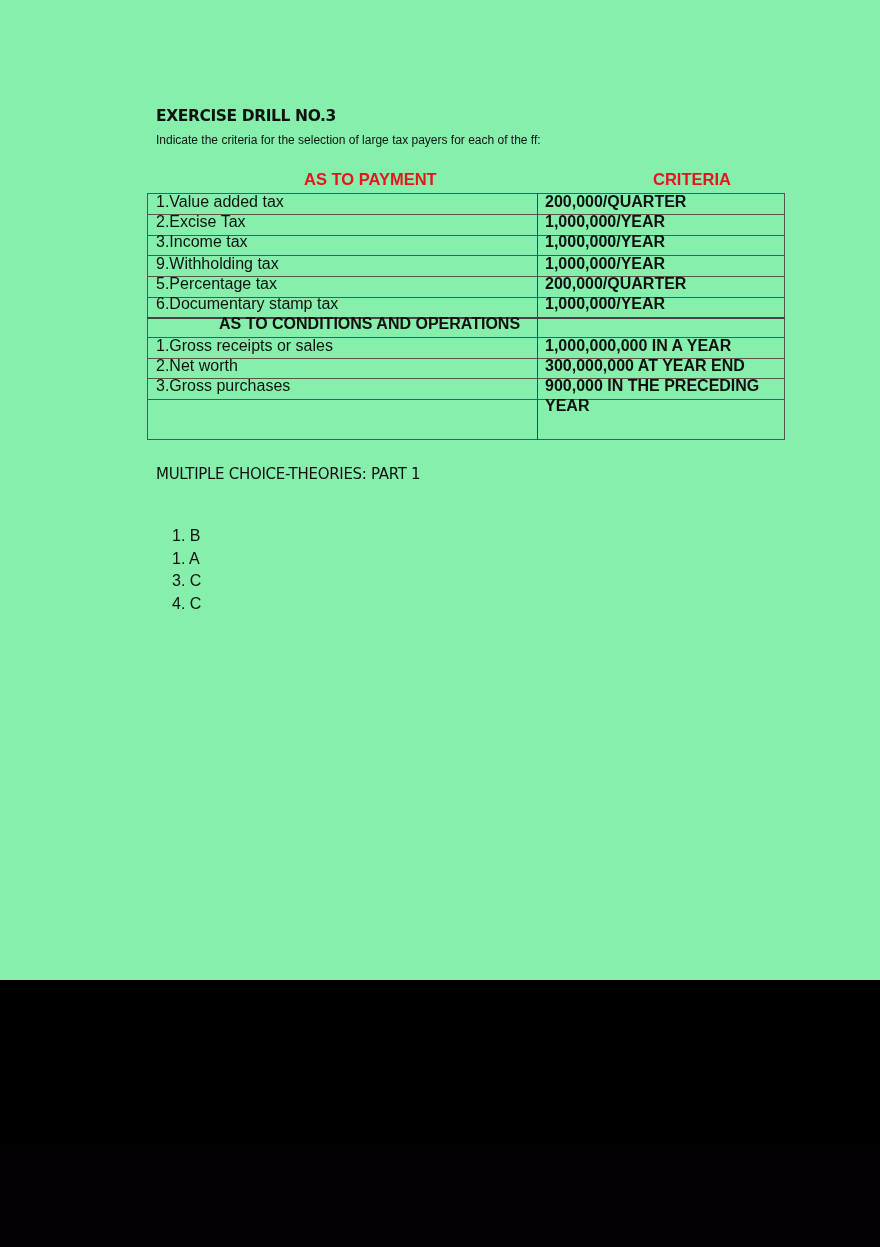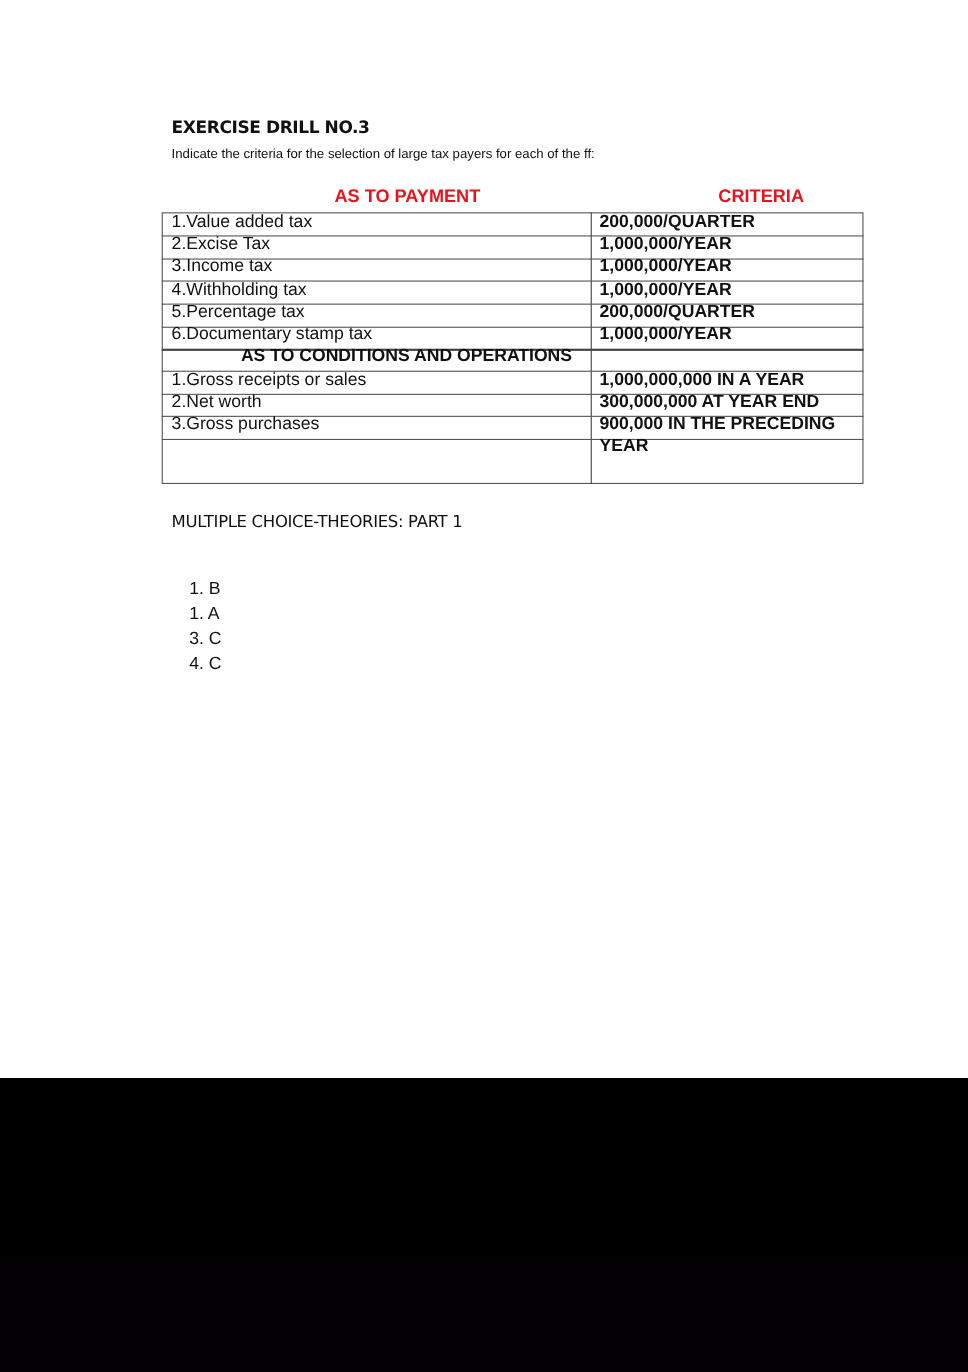--- a/index.html
+++ b/index.html
@@ -14,21 +14,21 @@
       overflow: hidden;
       font-family: "Liberation Sans", sans-serif;
       color: #000;
     }
     .page {
       position: absolute;
       left: 0;
       top: 0;
       width: 880px;
       height: 980px;
-      background: #ffffff;
+      background: #86efac;
     }
     .bottom-bar {
       position: absolute;
       left: 0;
       top: 1144px;
       width: 880px;
       height: 103px;
       background: #030104;
     }
     .title {
@@ -148,21 +148,21 @@
 
     <div class="cell l" style="top:193px">1.Value added tax</div>
     <div class="cell r" style="top:193px">200,000/QUARTER</div>
 
     <div class="cell l" style="top:213px">2.Excise Tax</div>
     <div class="cell r" style="top:213px">1,000,000/YEAR</div>
 
     <div class="cell l" style="top:233px">3.Income tax</div>
     <div class="cell r" style="top:233px">1,000,000/YEAR</div>
 
-    <div class="cell l" style="top:255px">4.Withholding tax</div>
+    <div class="cell l" style="top:255px">9.Withholding tax</div>
     <div class="cell r" style="top:255px">1,000,000/YEAR</div>
 
     <div class="cell l" style="top:275px">5.Percentage tax</div>
     <div class="cell r" style="top:275px">200,000/QUARTER</div>
 
     <div class="cell l" style="top:295px">6.Documentary stamp tax</div>
     <div class="cell r" style="top:295px">1,000,000/YEAR</div>
 
     <div class="cell section" style="top:315px">AS TO CONDITIONS AND OPERATIONS</div>
 

